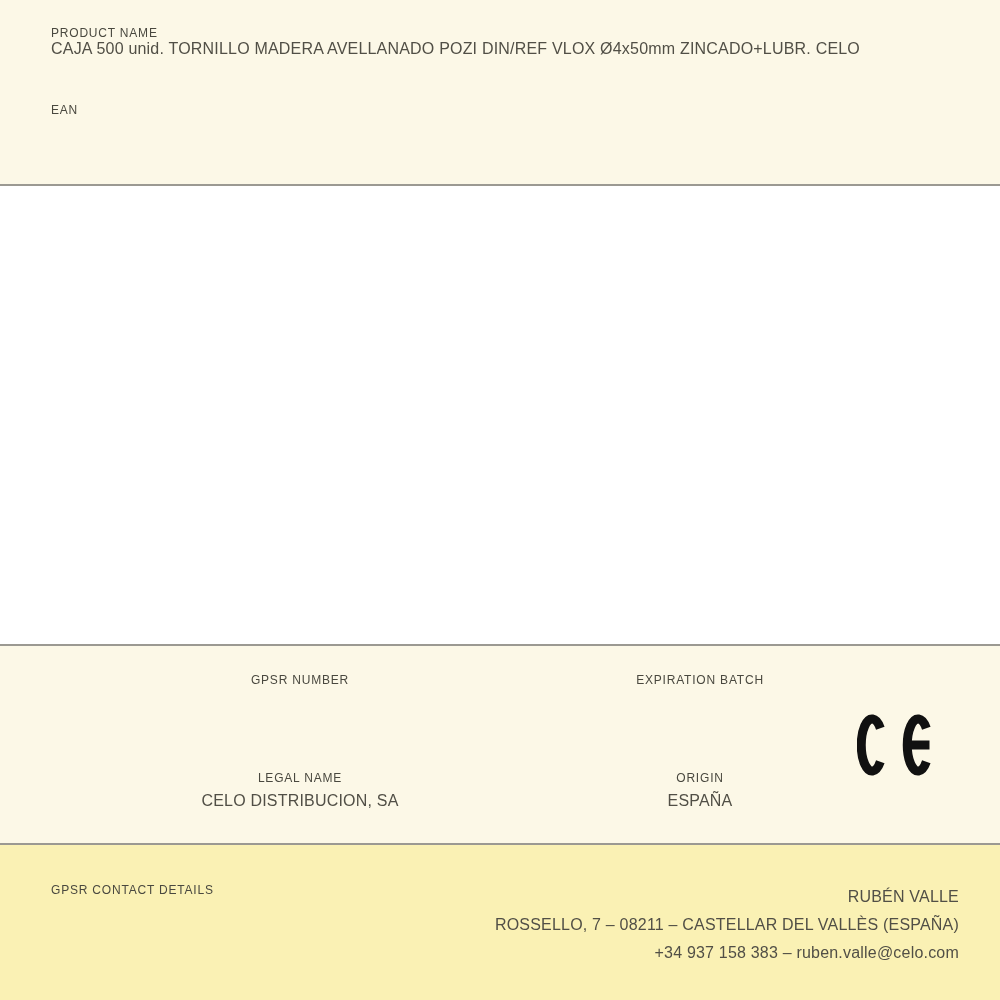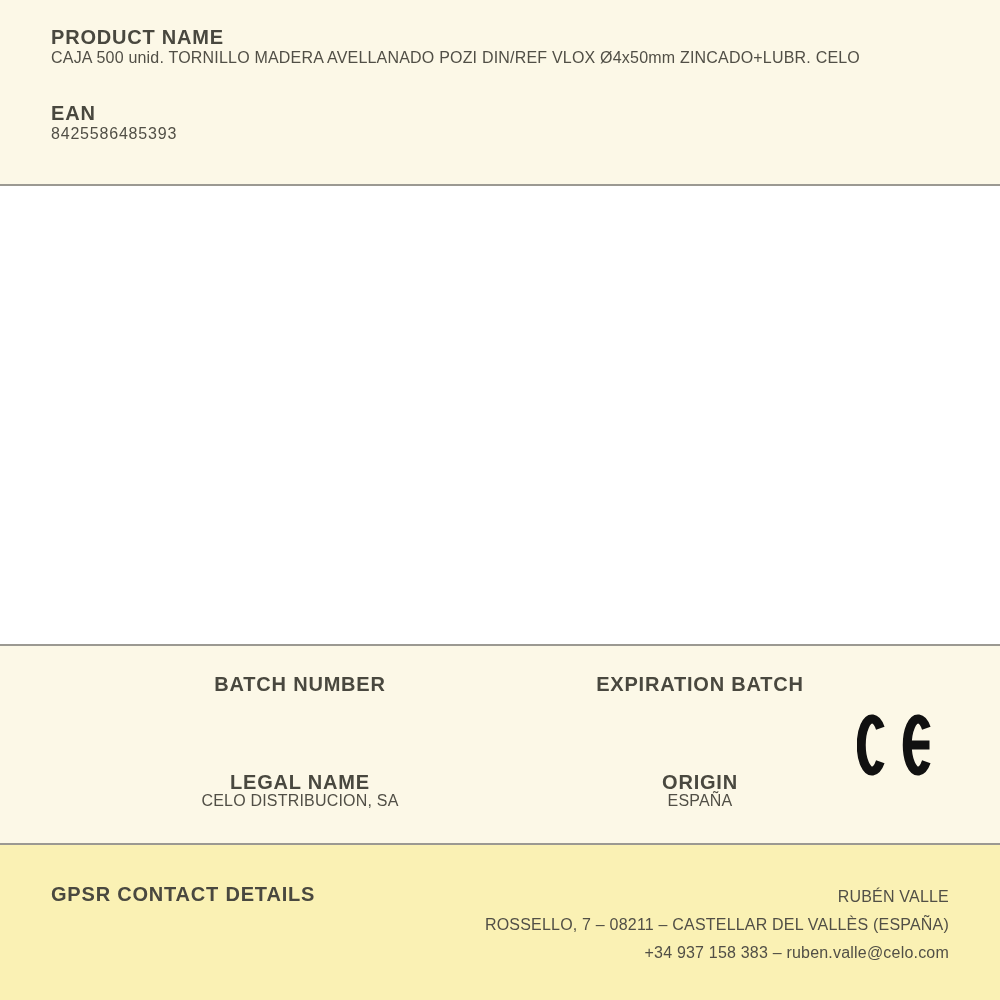--- a/index.html
+++ b/index.html
@@ -17,33 +17,33 @@
   section { box-sizing: border-box; }
 
   
   .sec-top {
     height: 186px;
     background: var(--cream-bg, #fcf8e7);
     border-bottom: 2px solid var(--divider, #9b9992);
     padding: 26px 51px 0 51px;
   }
   .label {
-    font-weight: 700;
-    font-size: 20px;
+    font-weight: 400;
+    font-size: 12px;
     letter-spacing: 0.8px;
     color: var(--heading-text, #49483f);
   }
   .value {
     font-weight: 400;
     font-size: 16px;
     letter-spacing: 0.2px;
     color: var(--body-text, #514f46);
   }
   .sec-top .value { white-space: nowrap; }
-  .sec-top .ean-label { margin-top: 35px; }
+  .sec-top .ean-label { margin-top: 45px; }
   .sec-top .ean-value { letter-spacing: 0.8px; }
 
   
   .sec-middle {
     height: 460px;
     background: var(--white-bg, #ffffff);
     border-bottom: 2px solid var(--divider, #9b9992);
   }
 
   
@@ -78,44 +78,43 @@
     position: relative;
     height: 199px;
     background: var(--yellow-bg, #faf1b4);
   }
   .gpsr-label {
     position: absolute;
     left: 51px; top: 38px;
   }
   .contact-block {
     position: absolute;
-    right: 51px; top: 38px;
+    right: 41px; top: 38px;
     text-align: right;
     line-height: 28px;
     font-size: 16px;
     letter-spacing: 0.2px;
     color: var(--body-text, #514f46);
   }
 </style>
 </head>
 <body>
 
 <div class="page">
 
   <section class="sec-top">
     <div class="label">PRODUCT NAME</div>
     <div class="value">CAJA 500 unid. TORNILLO MADERA AVELLANADO POZI DIN/REF VLOX Ø4x50mm ZINCADO+LUBR. CELO</div>
     <div class="label ean-label">EAN</div>
-    <div class="value ean-value">8425586485393</div>
   </section>
 
   <section class="sec-middle"></section>
 
   <section class="sec-details">
-    <div class="label pos col-left row-labels-1">BATCH NUMBER</div>
+    <div class="label pos col-left row-labels-1">GPSR NUMBER</div>
     <div class="label pos col-right row-labels-1">EXPIRATION BATCH</div>
     <div class="value pos col-left row-values-1"></div>
     <div class="value pos col-right row-values-1"></div>
 
     <div class="label pos col-left row-labels-2">LEGAL NAME</div>
     <div class="label pos col-right row-labels-2">ORIGIN</div>
     <div class="value pos col-left row-values-2">CELO DISTRIBUCION, SA</div>
     <div class="value pos col-right row-values-2">ESPAÑA</div>
 
     <div class="ce-mark">

